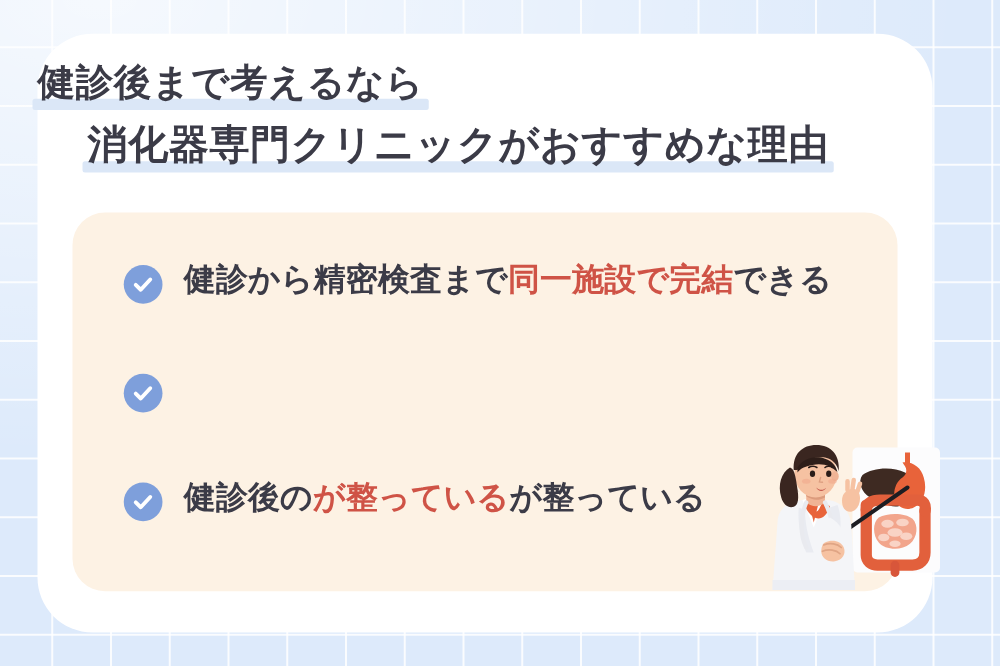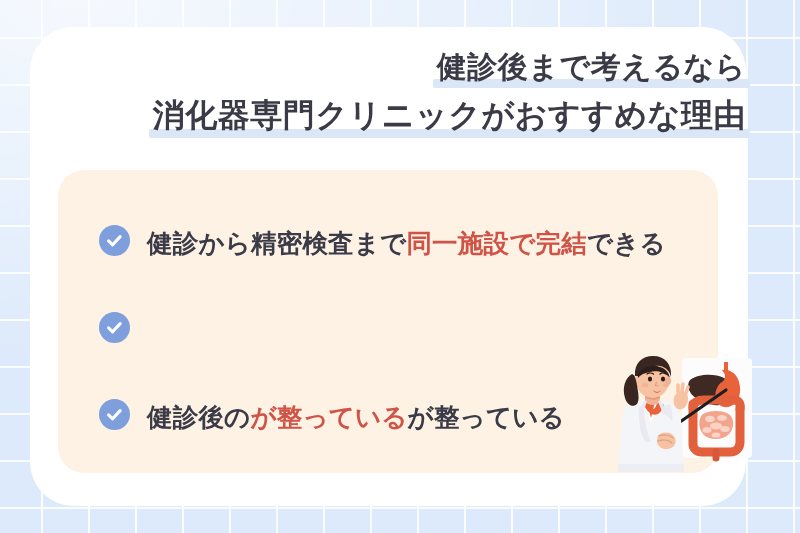--- a/index.html
+++ b/index.html
@@ -36,21 +36,21 @@
     width:716px; height:479px;
     background:#ffffff;
     border-radius:44px;
   }
 
   
   #title-block {
     position:absolute;
     left:30px; top:44px;
     width:716px;
-    text-align:right;
+    text-align:left;
   }
   .title-line {
     display:inline-block;
     position:relative;
     color:#3b3b47;
     font-weight:700;
     letter-spacing:.5px;
     white-space:nowrap;
   }
   .title-line .mark {
@@ -78,21 +78,21 @@
   }
 
   
   #bullet-list {
     position:absolute;
     left:99px; top:212px;
     width:620px;
   }
   .bullet-row {
     display:flex;
-    align-items:flex-end;
+    align-items:flex-start;
     height:44px;
     margin-bottom:43px;
   }
   .bullet-row:last-child { margin-bottom:0; }
 
   .check-icon {
     flex:0 0 auto;
     width:31px; height:31px;
     border-radius:50%;
     background:#7e9fdb;

